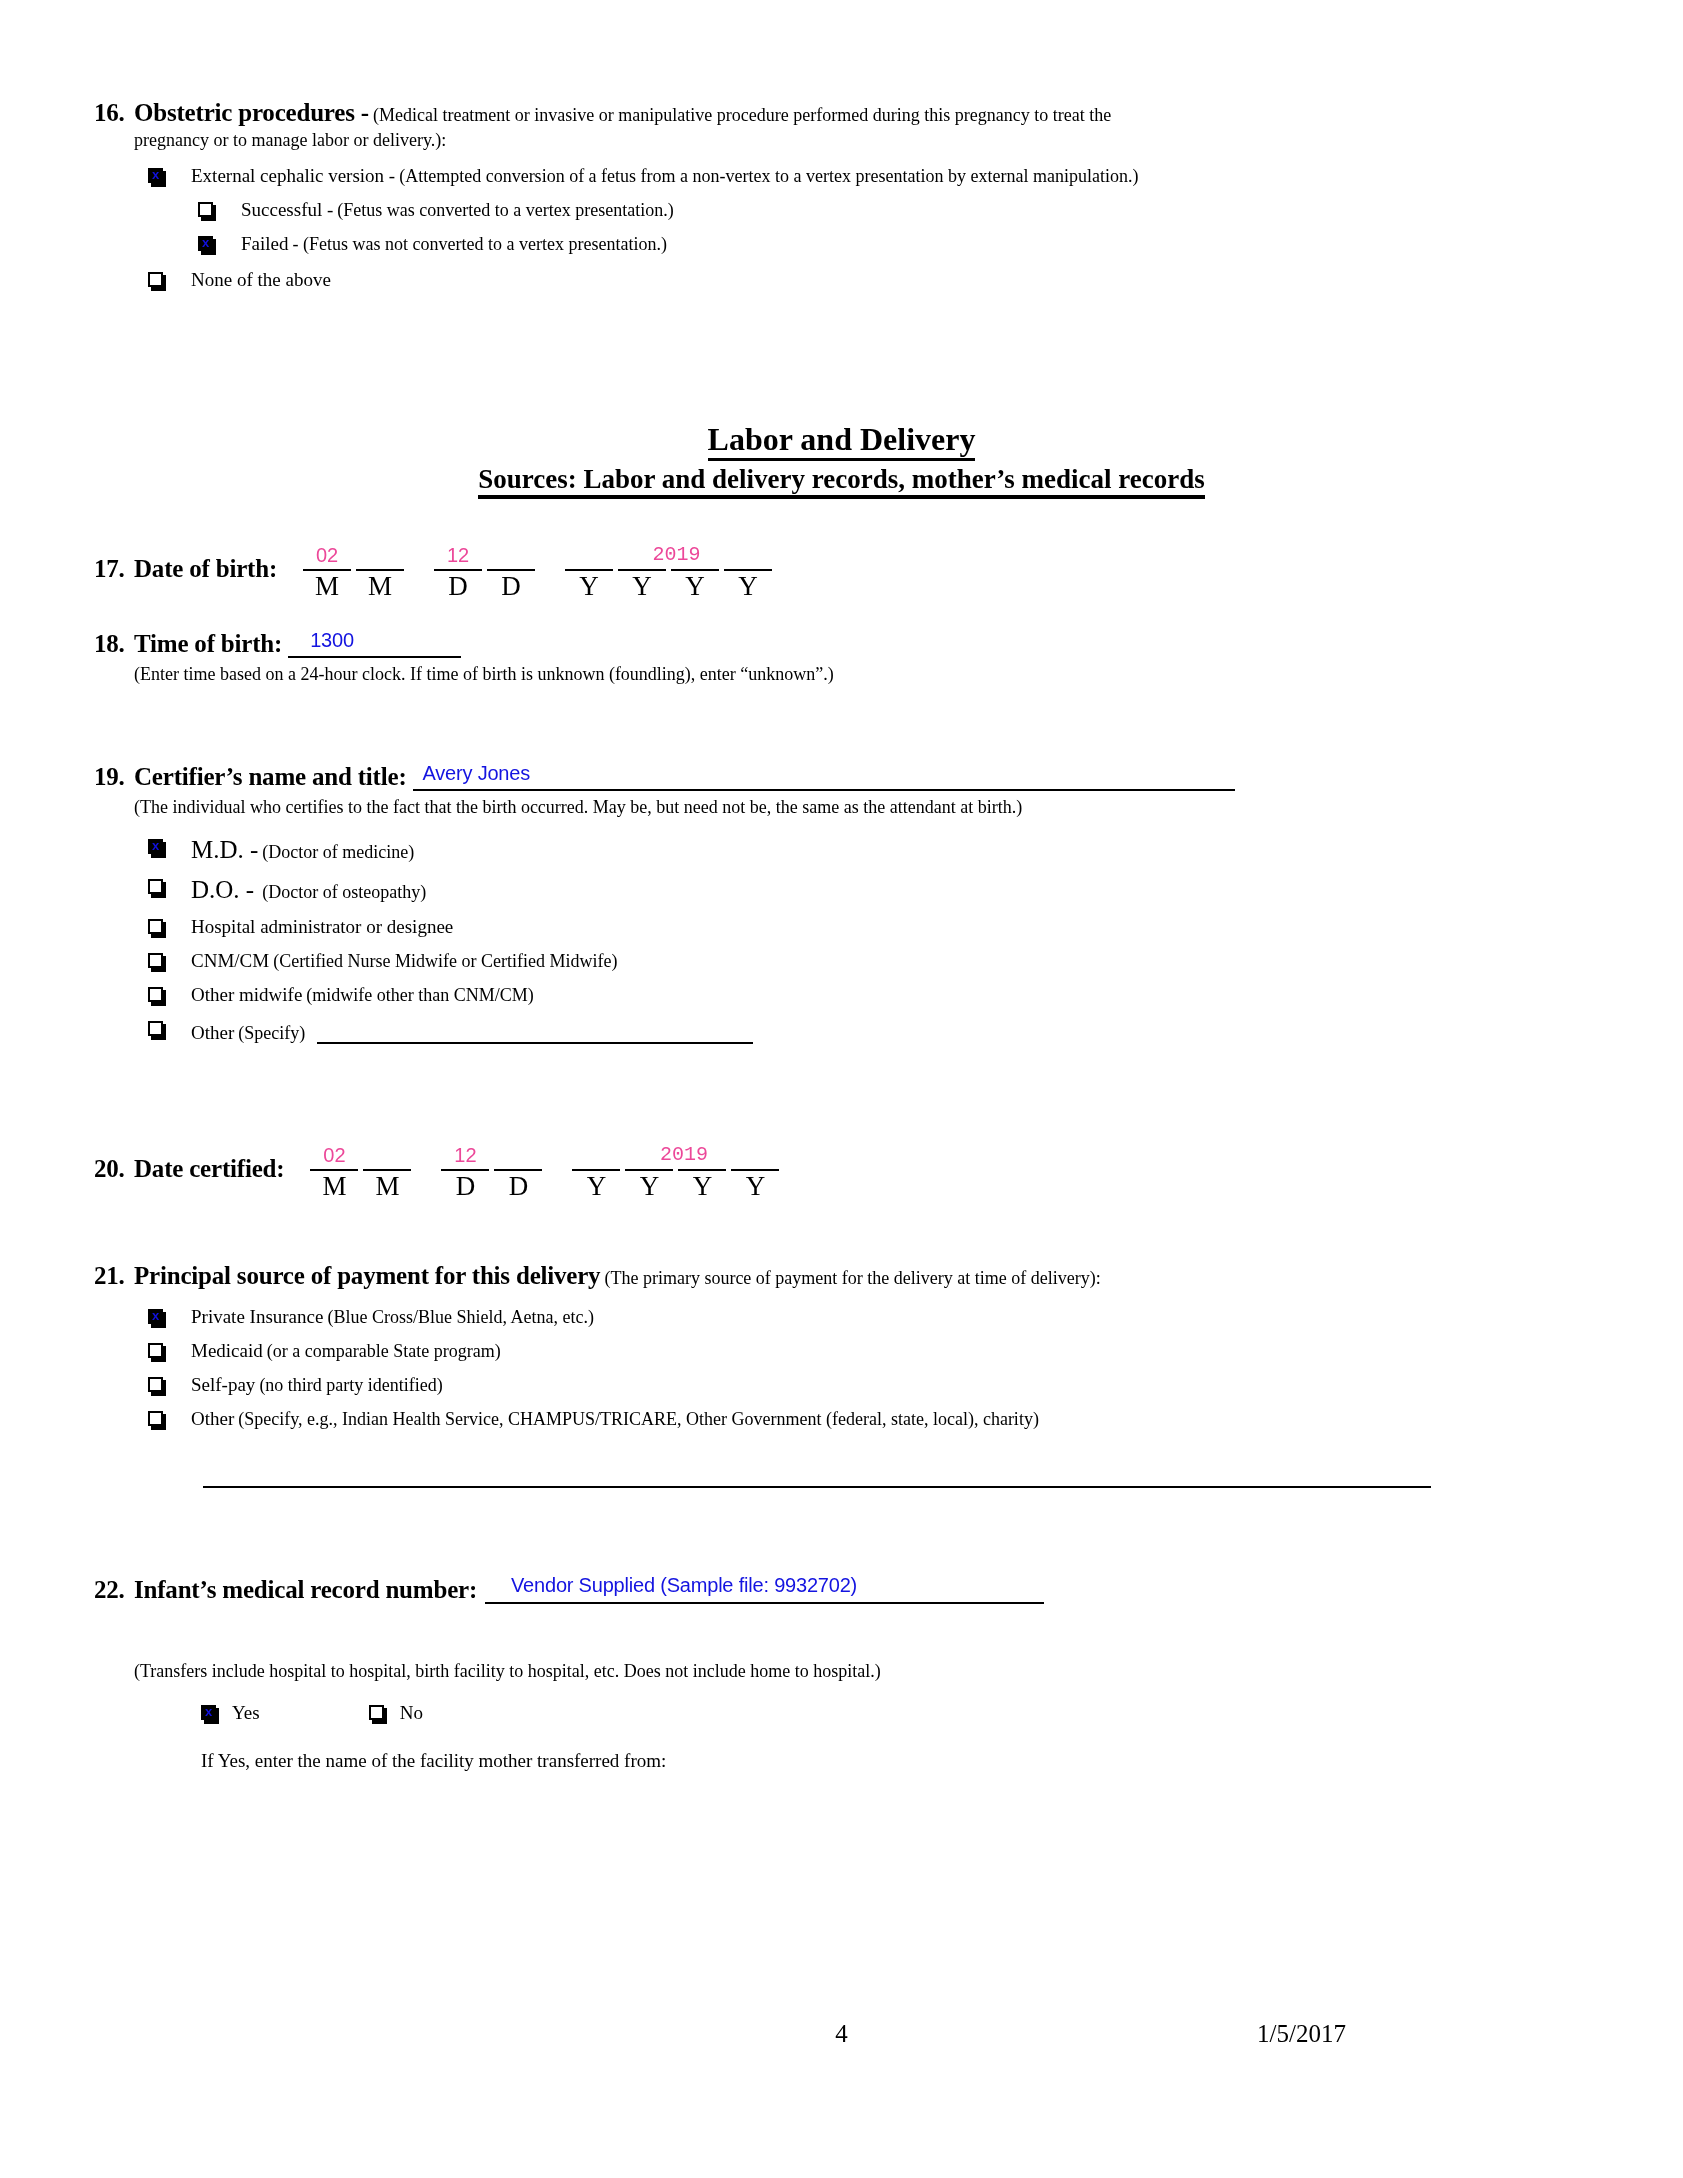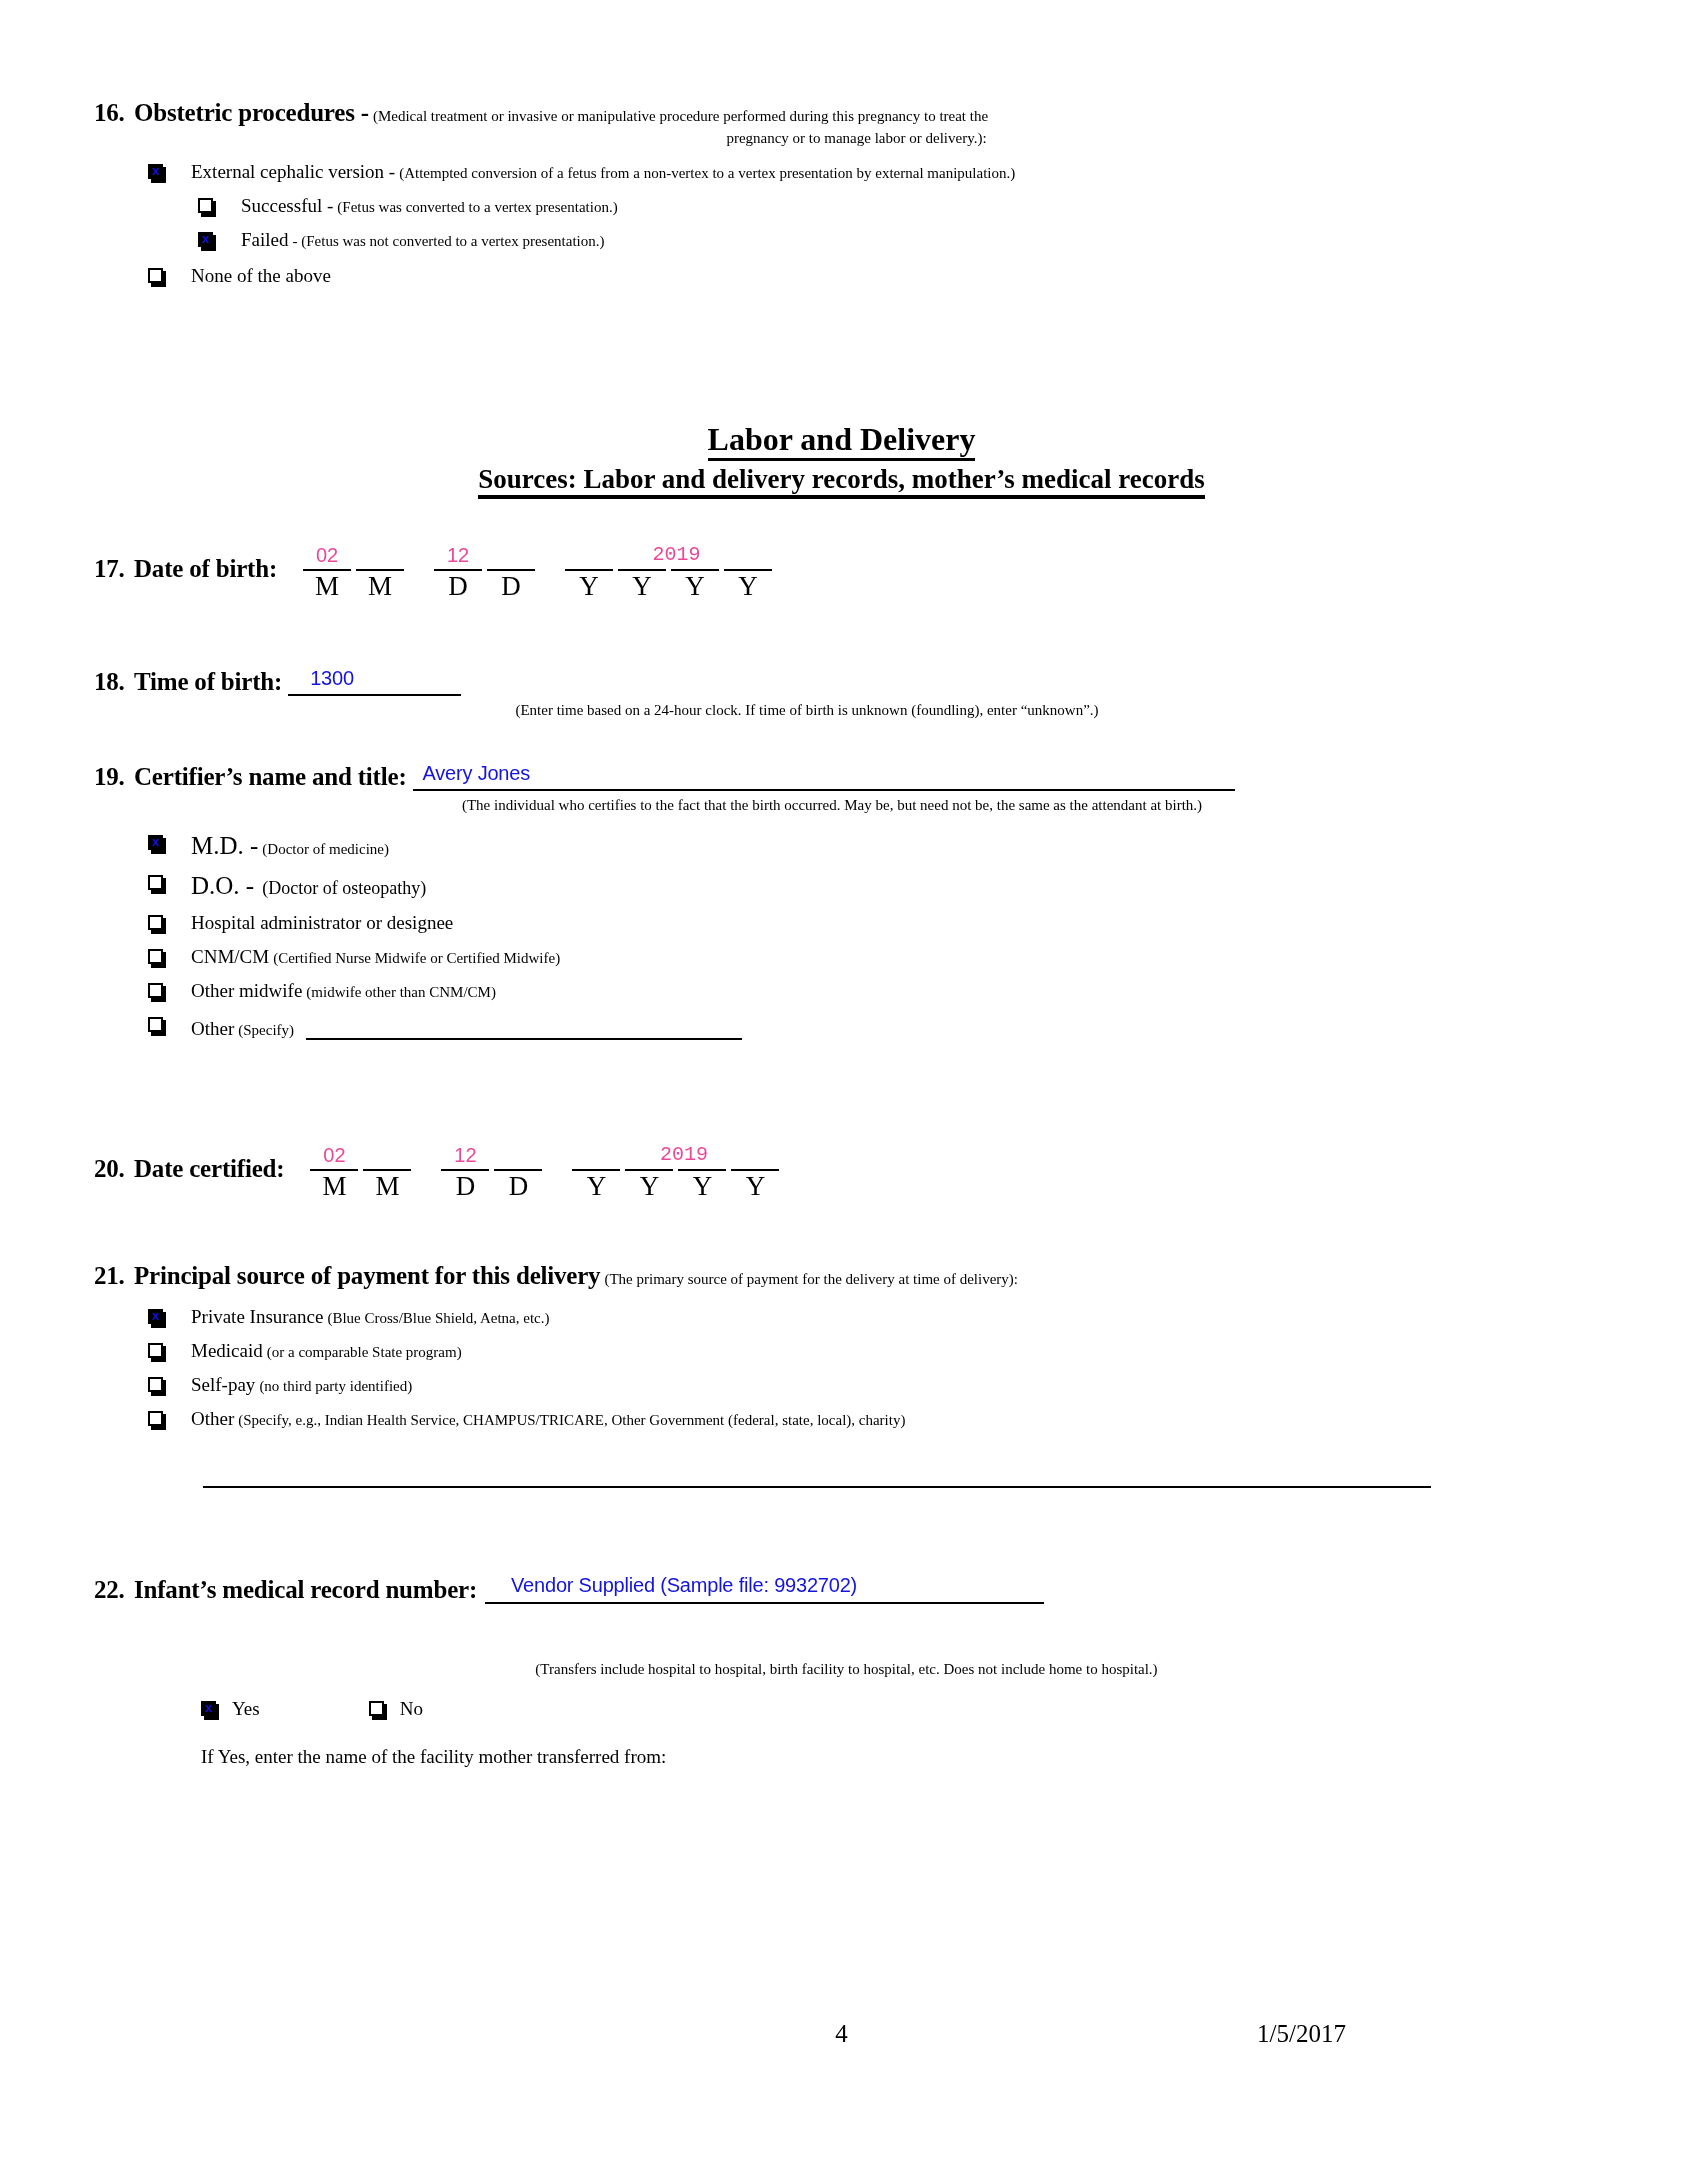--- a/index.html
+++ b/index.html
@@ -28,23 +28,22 @@
     font-weight: bold;
     font-size: 25px;
     letter-spacing: -0.2px;
   }
   .q-title {
     font-weight: bold;
     font-size: 25px;
     letter-spacing: -0.2px;
   }
   .paren {
-    font-size: 15px;
+    font-size: 18px;
     font-weight: normal;
-    text-align: center;
   }
   .paren-sm {
     font-size: 18px;
     font-weight: normal;
   }
   .opt-main {
     font-size: 19px;
     font-weight: normal;
   }
   .opt-main-sm {
@@ -319,21 +318,21 @@
         </div>
         <div class="slot">
           <div class="val"></div>
           <div class="line"></div>
           <div class="lbl">Y</div>
         </div>
       </div>
     </div>
   </div>
 
-  <div class="block" style="left:94px; top:667px; width:1386px;">
+  <div class="block" style="left:94px; top:629px; width:1386px;">
     <div style="display:flex; align-items:flex-end;">
       <div class="q-num" style="width:40px;">18.</div>
       <div class="q-title" style="margin-right:6px;">Time of birth:</div>
       <div class="uline" style="width:173px; height:27px;">
         <div class="inner filled" style="padding-left:22px;">1300</div>
       </div>
     </div>
     <div class="paren" style="margin-left:40px; margin-top:6px;">(Enter time based on a 24-hour clock. If time of birth is unknown (foundling), enter “unknown”.)</div>
   </div>
 

